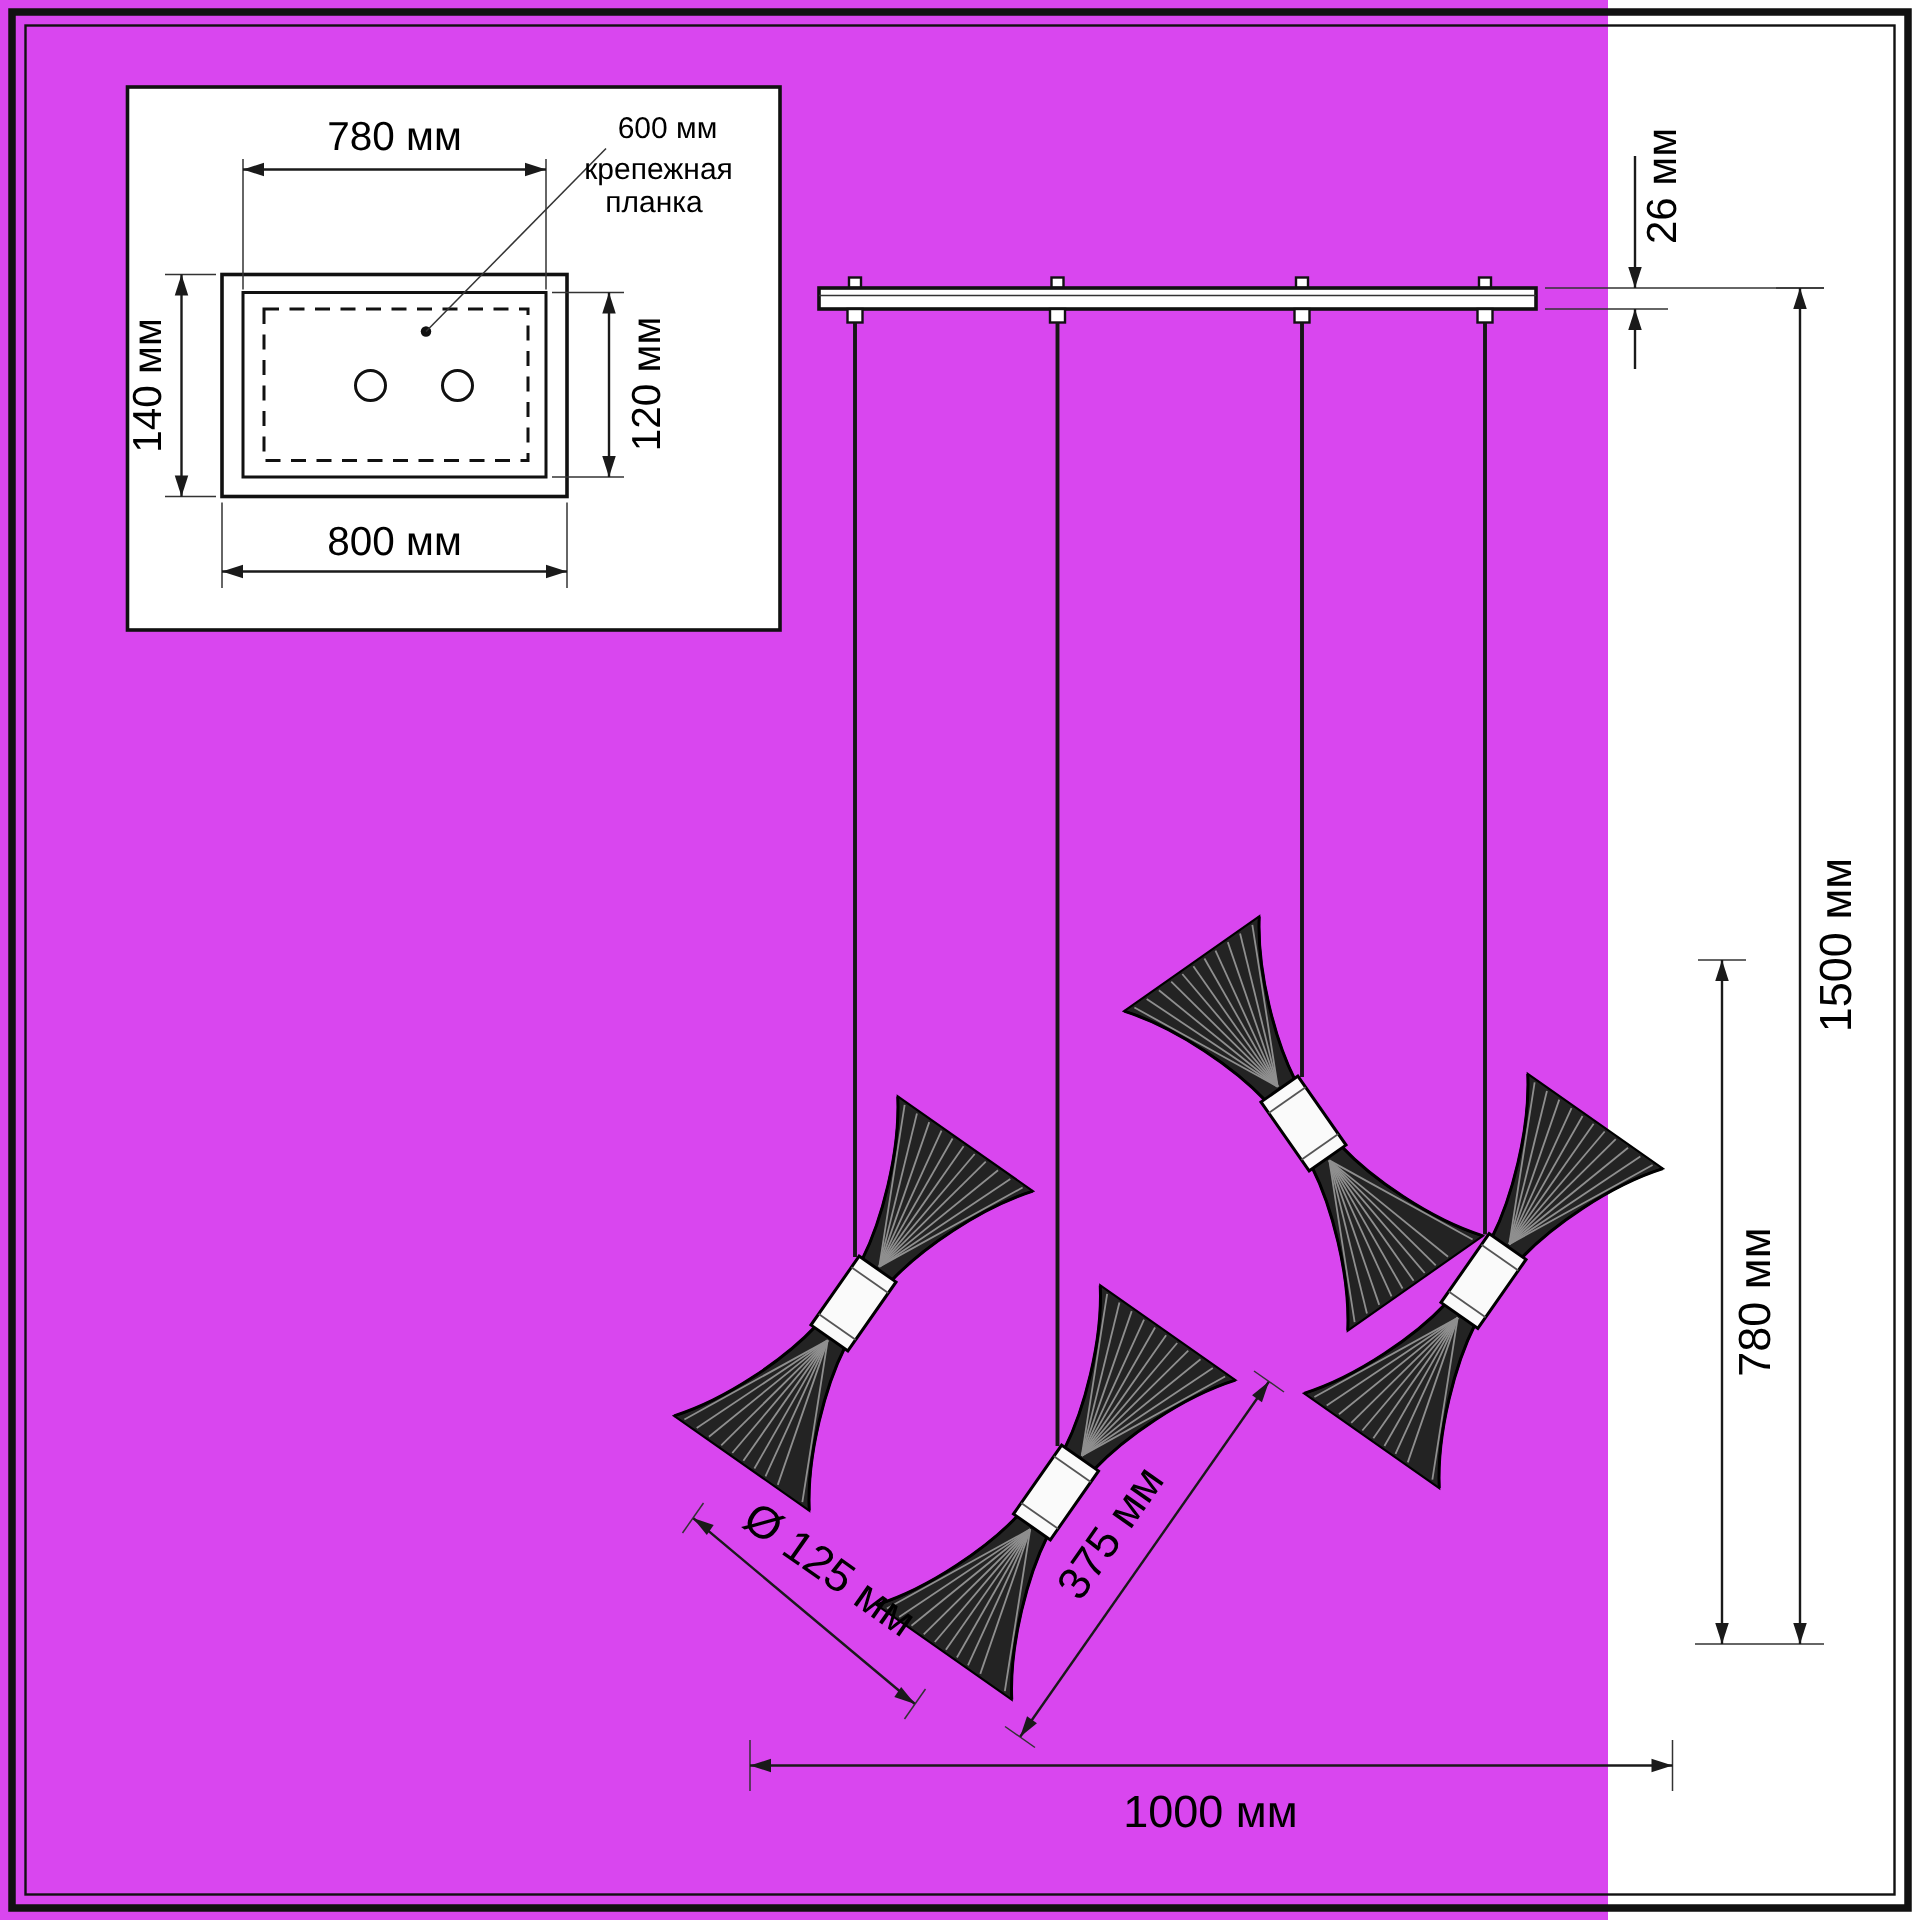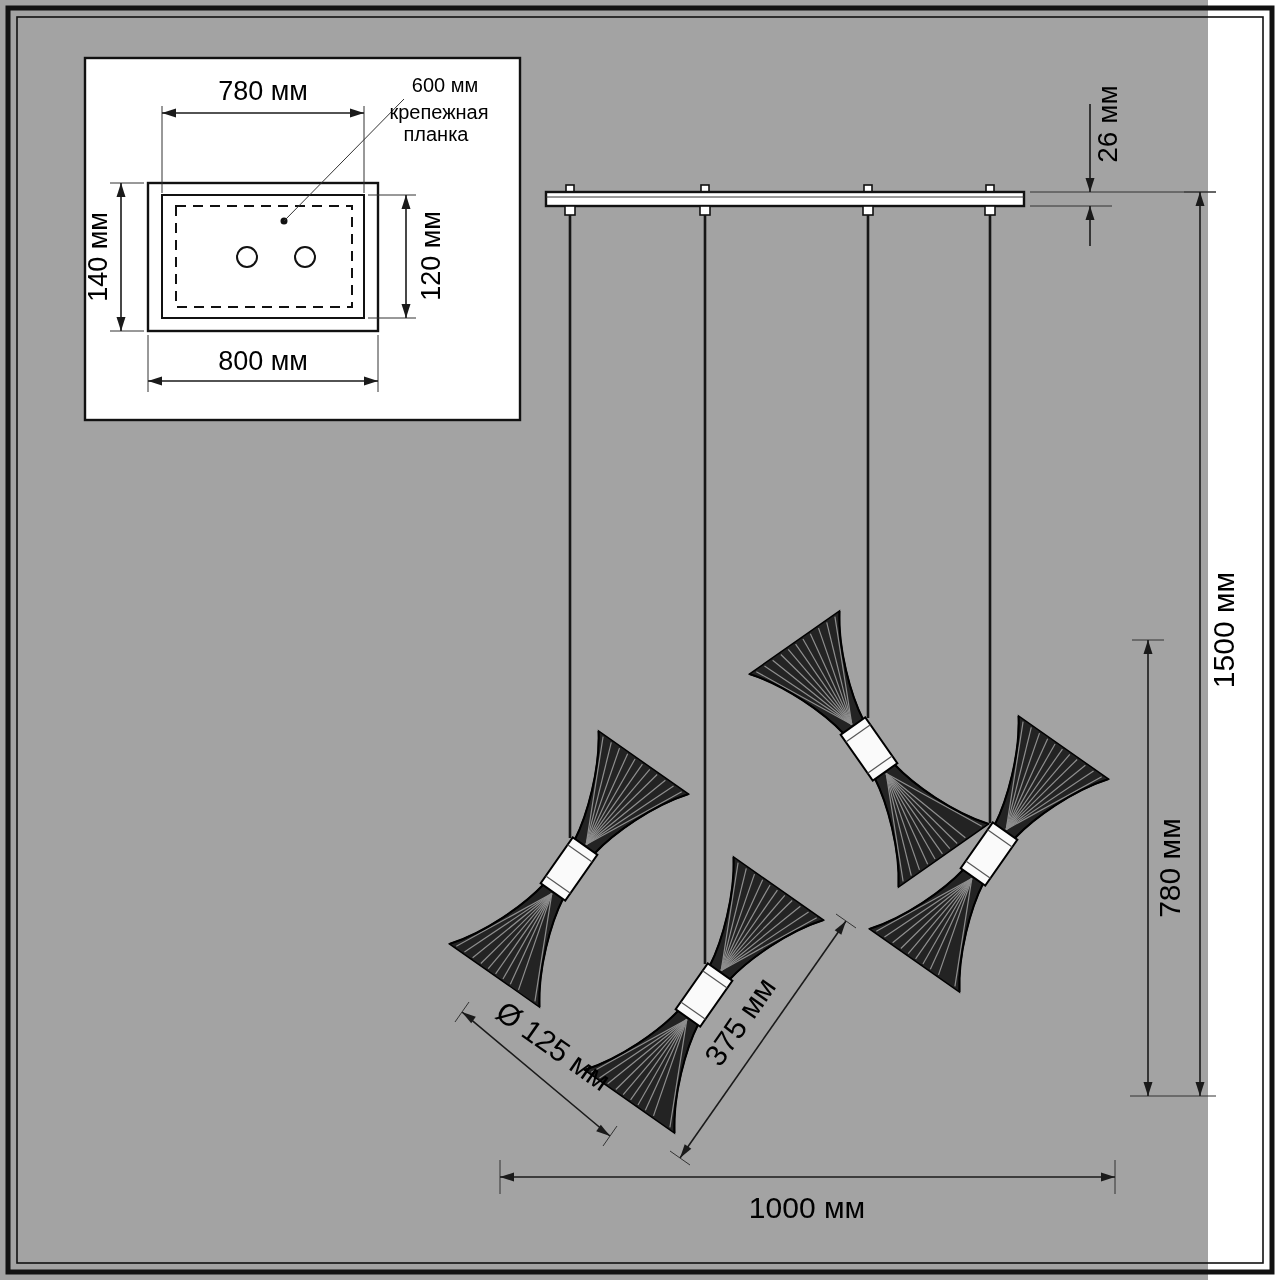--- a/index.html
+++ b/index.html
@@ -1,16 +1,16 @@
 <!DOCTYPE html>
 <html><head>
 <meta charset="utf-8">
 <style>
   html,body { margin:0; padding:0; background:#ffffff; }
-  .page { position:relative; width:1208px; height:1280px; background:#a3a3a3; }
+  .page { position:relative; width:1072px; height:1280px; background:#d946ef; }
   svg { display:block; }
 
   .frame-outer { fill:none; stroke:#111; stroke-width:5; }
   .frame-inner { fill:none; stroke:#111; stroke-width:1.6; }
 
   .panel { fill:#fff; stroke:#111; stroke-width:2.4; }
   .obj   { fill:#fff; stroke:#111; stroke-width:2.4; }
   .obj2  { fill:none; stroke:#111; stroke-width:2; }
   .dash  { fill:none; stroke:#111; stroke-width:2; stroke-dasharray:10 7; }
 

